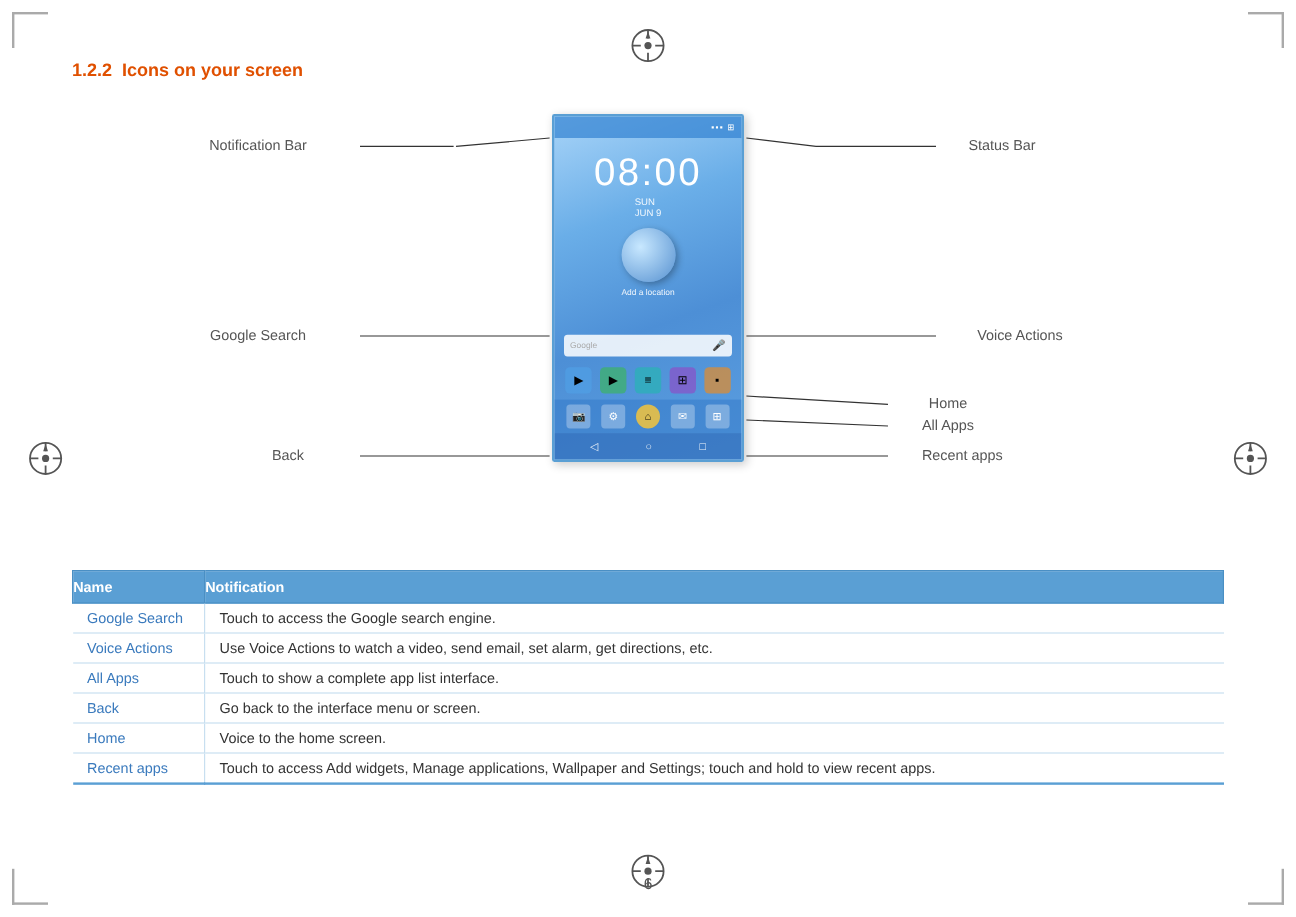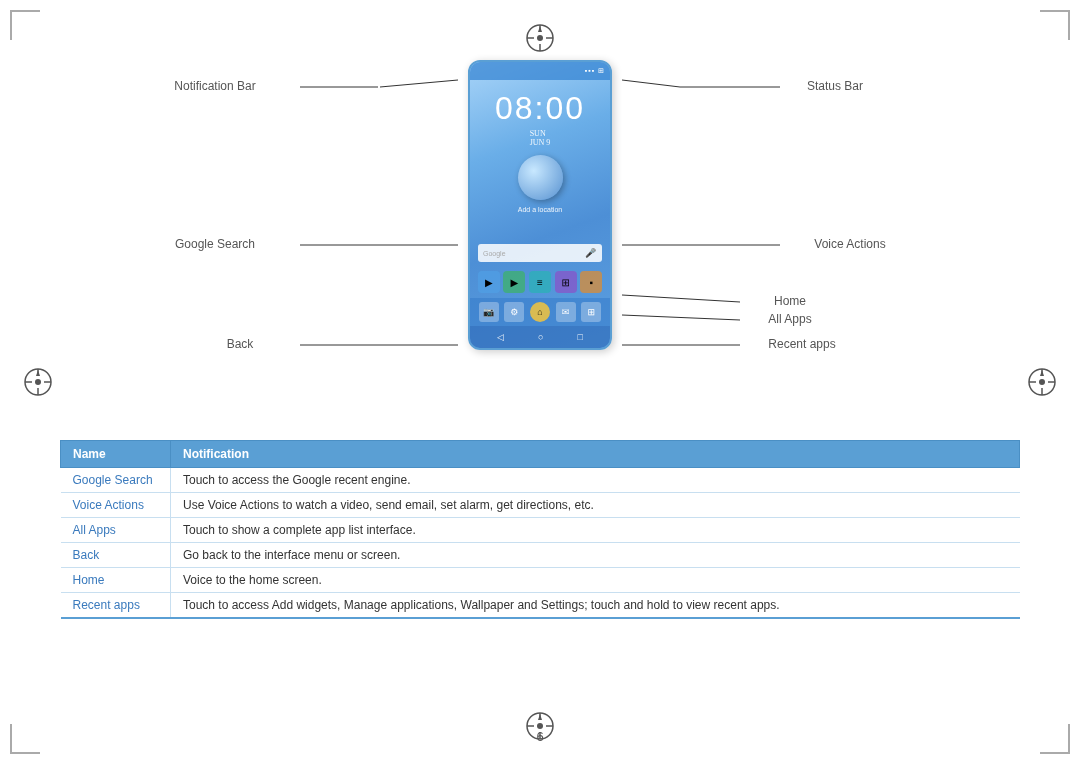--- a/index.html
+++ b/index.html
@@ -60,24 +60,24 @@
       height: 380px;
       margin-bottom: 10px;
     }
 
     
     .phone-mockup {
       position: absolute;
       left: 50%;
       transform: translateX(-50%);
       top: 10px;
-      width: 144px;
+      width: 160px;
       height: 290px;
       background: linear-gradient(135deg, #6ab4f5 0%, #4a90d9 40%, #7bbffa 100%);
-      border-radius: 12px;
+      border-radius: 2px;
       border: 2px solid #5a9fd4;
       overflow: hidden;
       box-shadow: 2px 2px 8px rgba(0,0,0,0.2);
     }
 
     .phone-screen {
       position: absolute;
       top: 0; left: 0; right: 0; bottom: 0;
       background: linear-gradient(160deg, #a8d4f8 0%, #6aaee8 30%, #4d8fd6 60%, #5c9fe0 100%);
       display: flex;
@@ -112,21 +112,20 @@
       font-size: 32px;
       font-weight: 300;
       color: #fff;
       letter-spacing: 2px;
     }
 
     .phone-date {
       font-size: 8px;
       color: rgba(255,255,255,0.9);
       margin-top: 2px;
-      font-family: Liberation Serif, serif;
     }
 
     .phone-globe {
       width: 45px;
       height: 45px;
       background: radial-gradient(circle at 35% 35%, #c8e8ff, #5590d0);
       border-radius: 50%;
       margin-top: 8px;
       box-shadow: 2px 2px 6px rgba(0,0,0,0.3);
     }
@@ -232,21 +231,21 @@
     .data-table {
       width: 100%;
       border-collapse: collapse;
       font-size: 12px;
       margin-top: 5px;
     }
     .data-table thead tr {
       background: #5a9fd4;
     }
     .data-table thead th {
-      padding: 6px 12px;
+      padding: 6px 0;
       color: #fff;
       font-weight: bold;
       text-align: left;
       border: 1px solid #4a8fc4;
     }
     .data-table tbody tr {
       border-bottom: 1px solid #c8dff0;
     }
     .data-table tbody tr:last-child {
       border-bottom: 2px solid #5a9fd4;
@@ -314,20 +313,23 @@
     <line x1="16" y1="3" x2="16" y2="10" stroke="#555" stroke-width="1.5"></line>
     <line x1="16" y1="22" x2="16" y2="29" stroke="#555" stroke-width="1.5"></line>
     <line x1="3" y1="16" x2="10" y2="16" stroke="#555" stroke-width="1.5"></line>
     <line x1="22" y1="16" x2="29" y2="16" stroke="#555" stroke-width="1.5"></line>
     <polygon points="16,4 14,10 18,10" fill="#555"></polygon>
   </svg>
 </div>
 
 <div class="page-content">
 
+  <div class="section-heading">
+    <span>1.2.2</span>&nbsp;&nbsp;<span>Icons on your screen</span>
+  </div>
 
   <div class="diagram-area">
 
     <div class="phone-mockup">
       <div class="phone-screen">
 
         <div class="phone-status-bar">
           <span class="phone-status-icons">▪▪▪ ⊞</span>
         </div>
 
@@ -404,21 +406,21 @@
   <table class="data-table">
     <thead>
       <tr>
         <th>Name</th>
         <th>Notification</th>
       </tr>
     </thead>
     <tbody id="table-body">
     <tr>
           <td>Google Search</td>
-          <td>Touch to access the Google recent engine.</td>
+          <td>Touch to access the Google search engine.</td>
         </tr>
         <tr>
           <td>Voice Actions</td>
           <td>Use Voice Actions to watch a video, send email, set alarm, get directions, etc.</td>
         </tr>
         <tr>
           <td>All Apps</td>
           <td>Touch to show a complete app list interface.</td>
         </tr>
         <tr>

